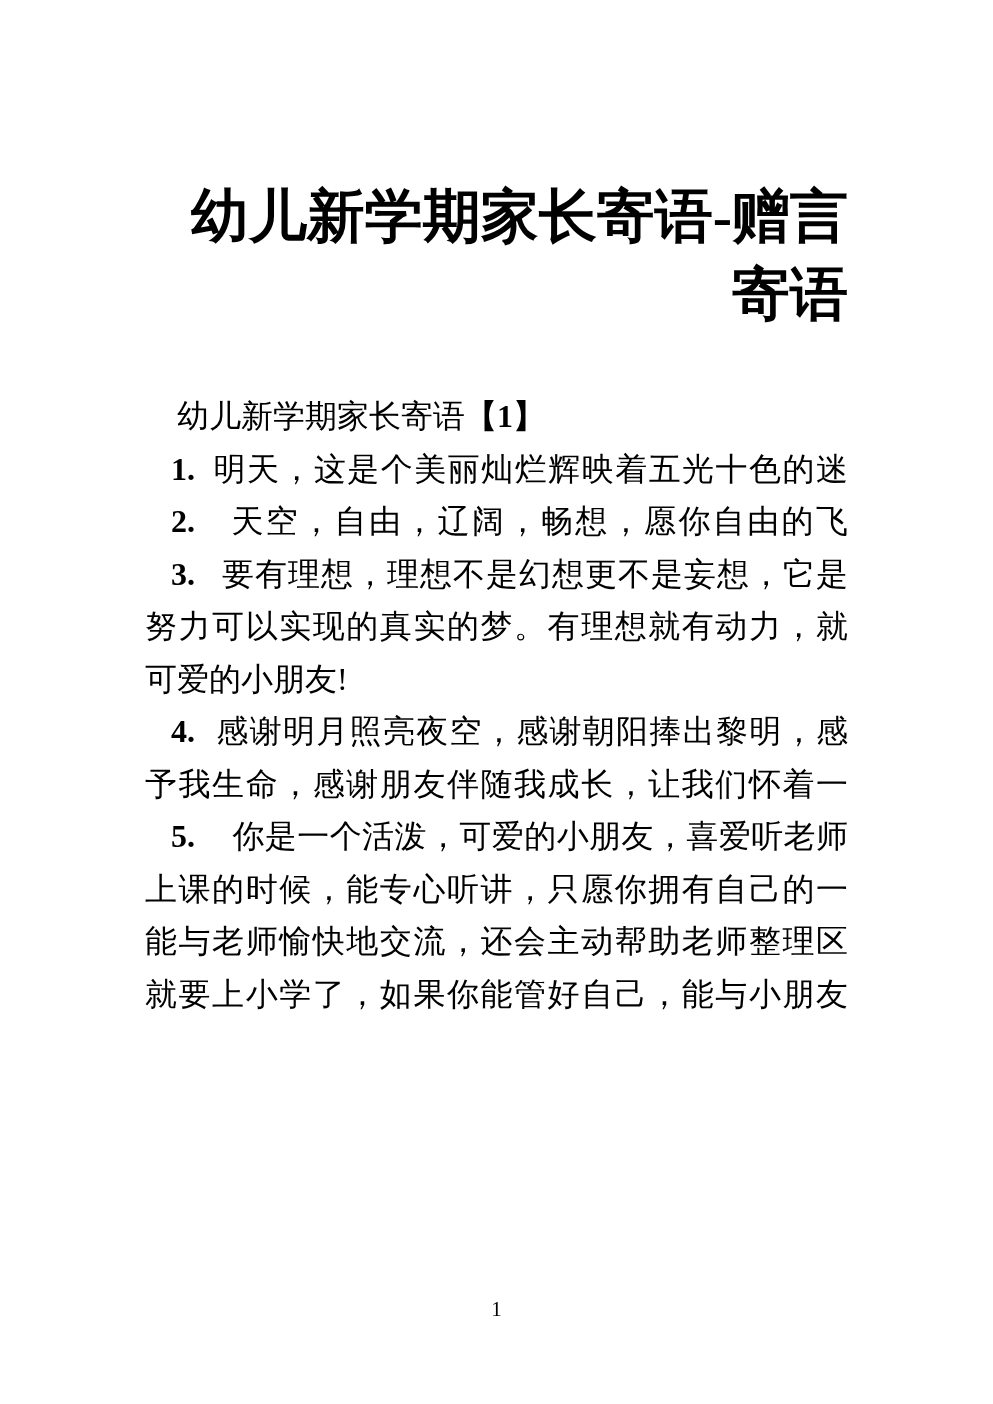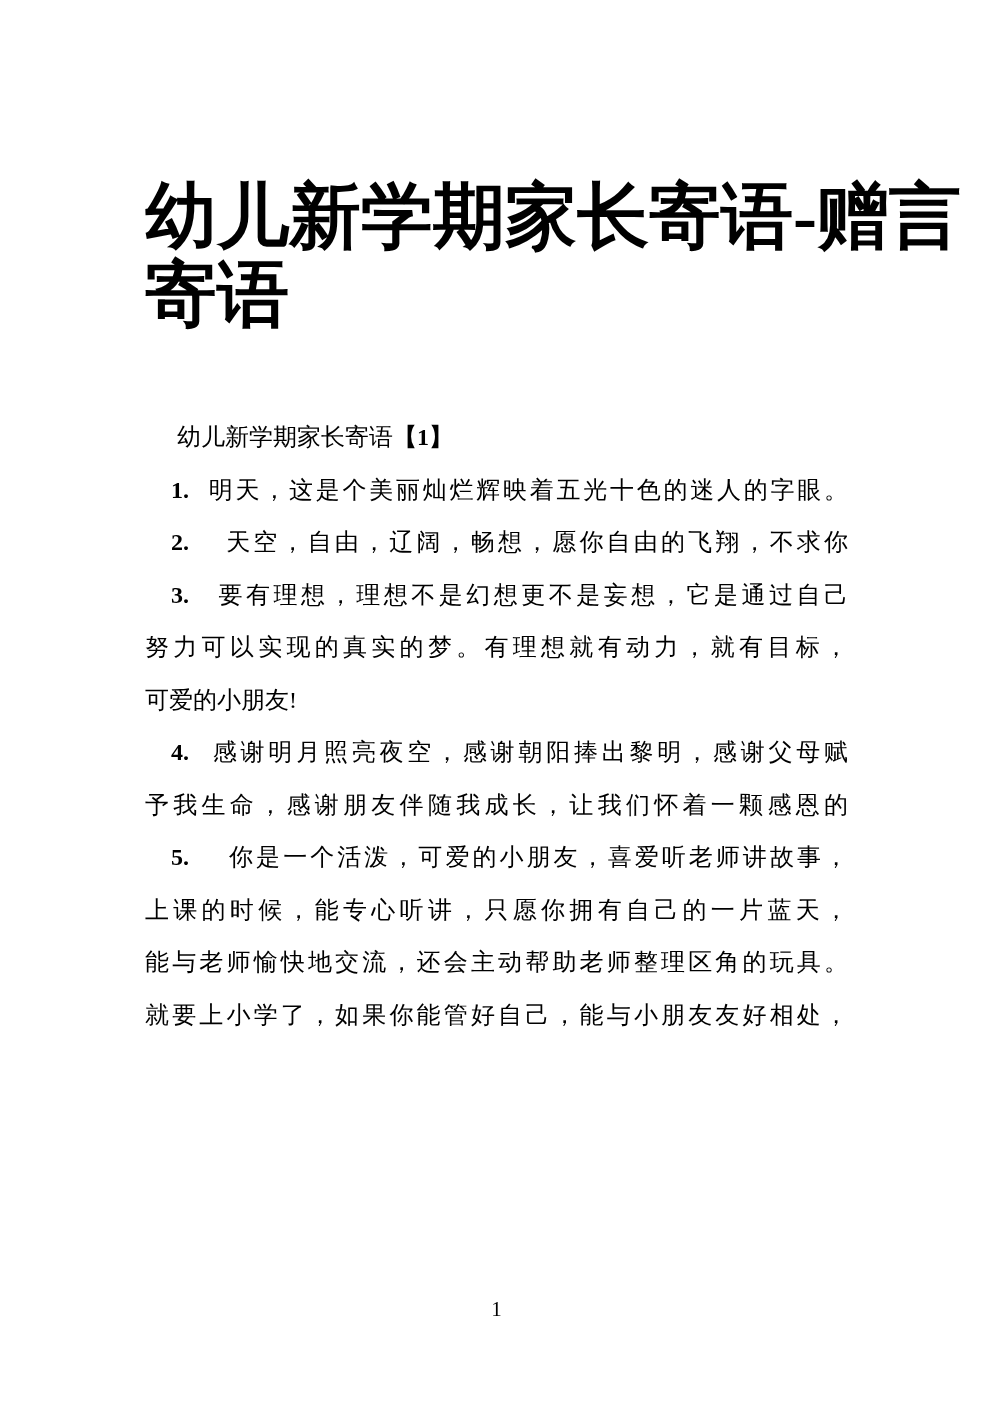--- a/index.html
+++ b/index.html
@@ -17,33 +17,33 @@
     inset: 0;
     background: #ffffff;
   }
   
   .doc-title {
     position: absolute;
     top: 178px;
     left: 145px;
     width: 703px;
     margin: 0;
-    font-size: 72px;
+    font-size: 58px;
     font-weight: 700;
     line-height: 78px;
-    text-align: left;
+    text-align: right;
     white-space: nowrap;
   }
   
   .doc-body {
     position: absolute;
-    top: 411px;
+    top: 390px;
     left: 145px;
     width: 703px;
-    font-size: 24px;
+    font-size: 32px;
     line-height: 52.5px;
   }
   .section-heading {
     padding-left: 32px;
     height: 52.5px;
     overflow: hidden;
   }
   .section-heading .marker { font-weight: 700; }
   .paragraph { margin: 0; }
   .line {

